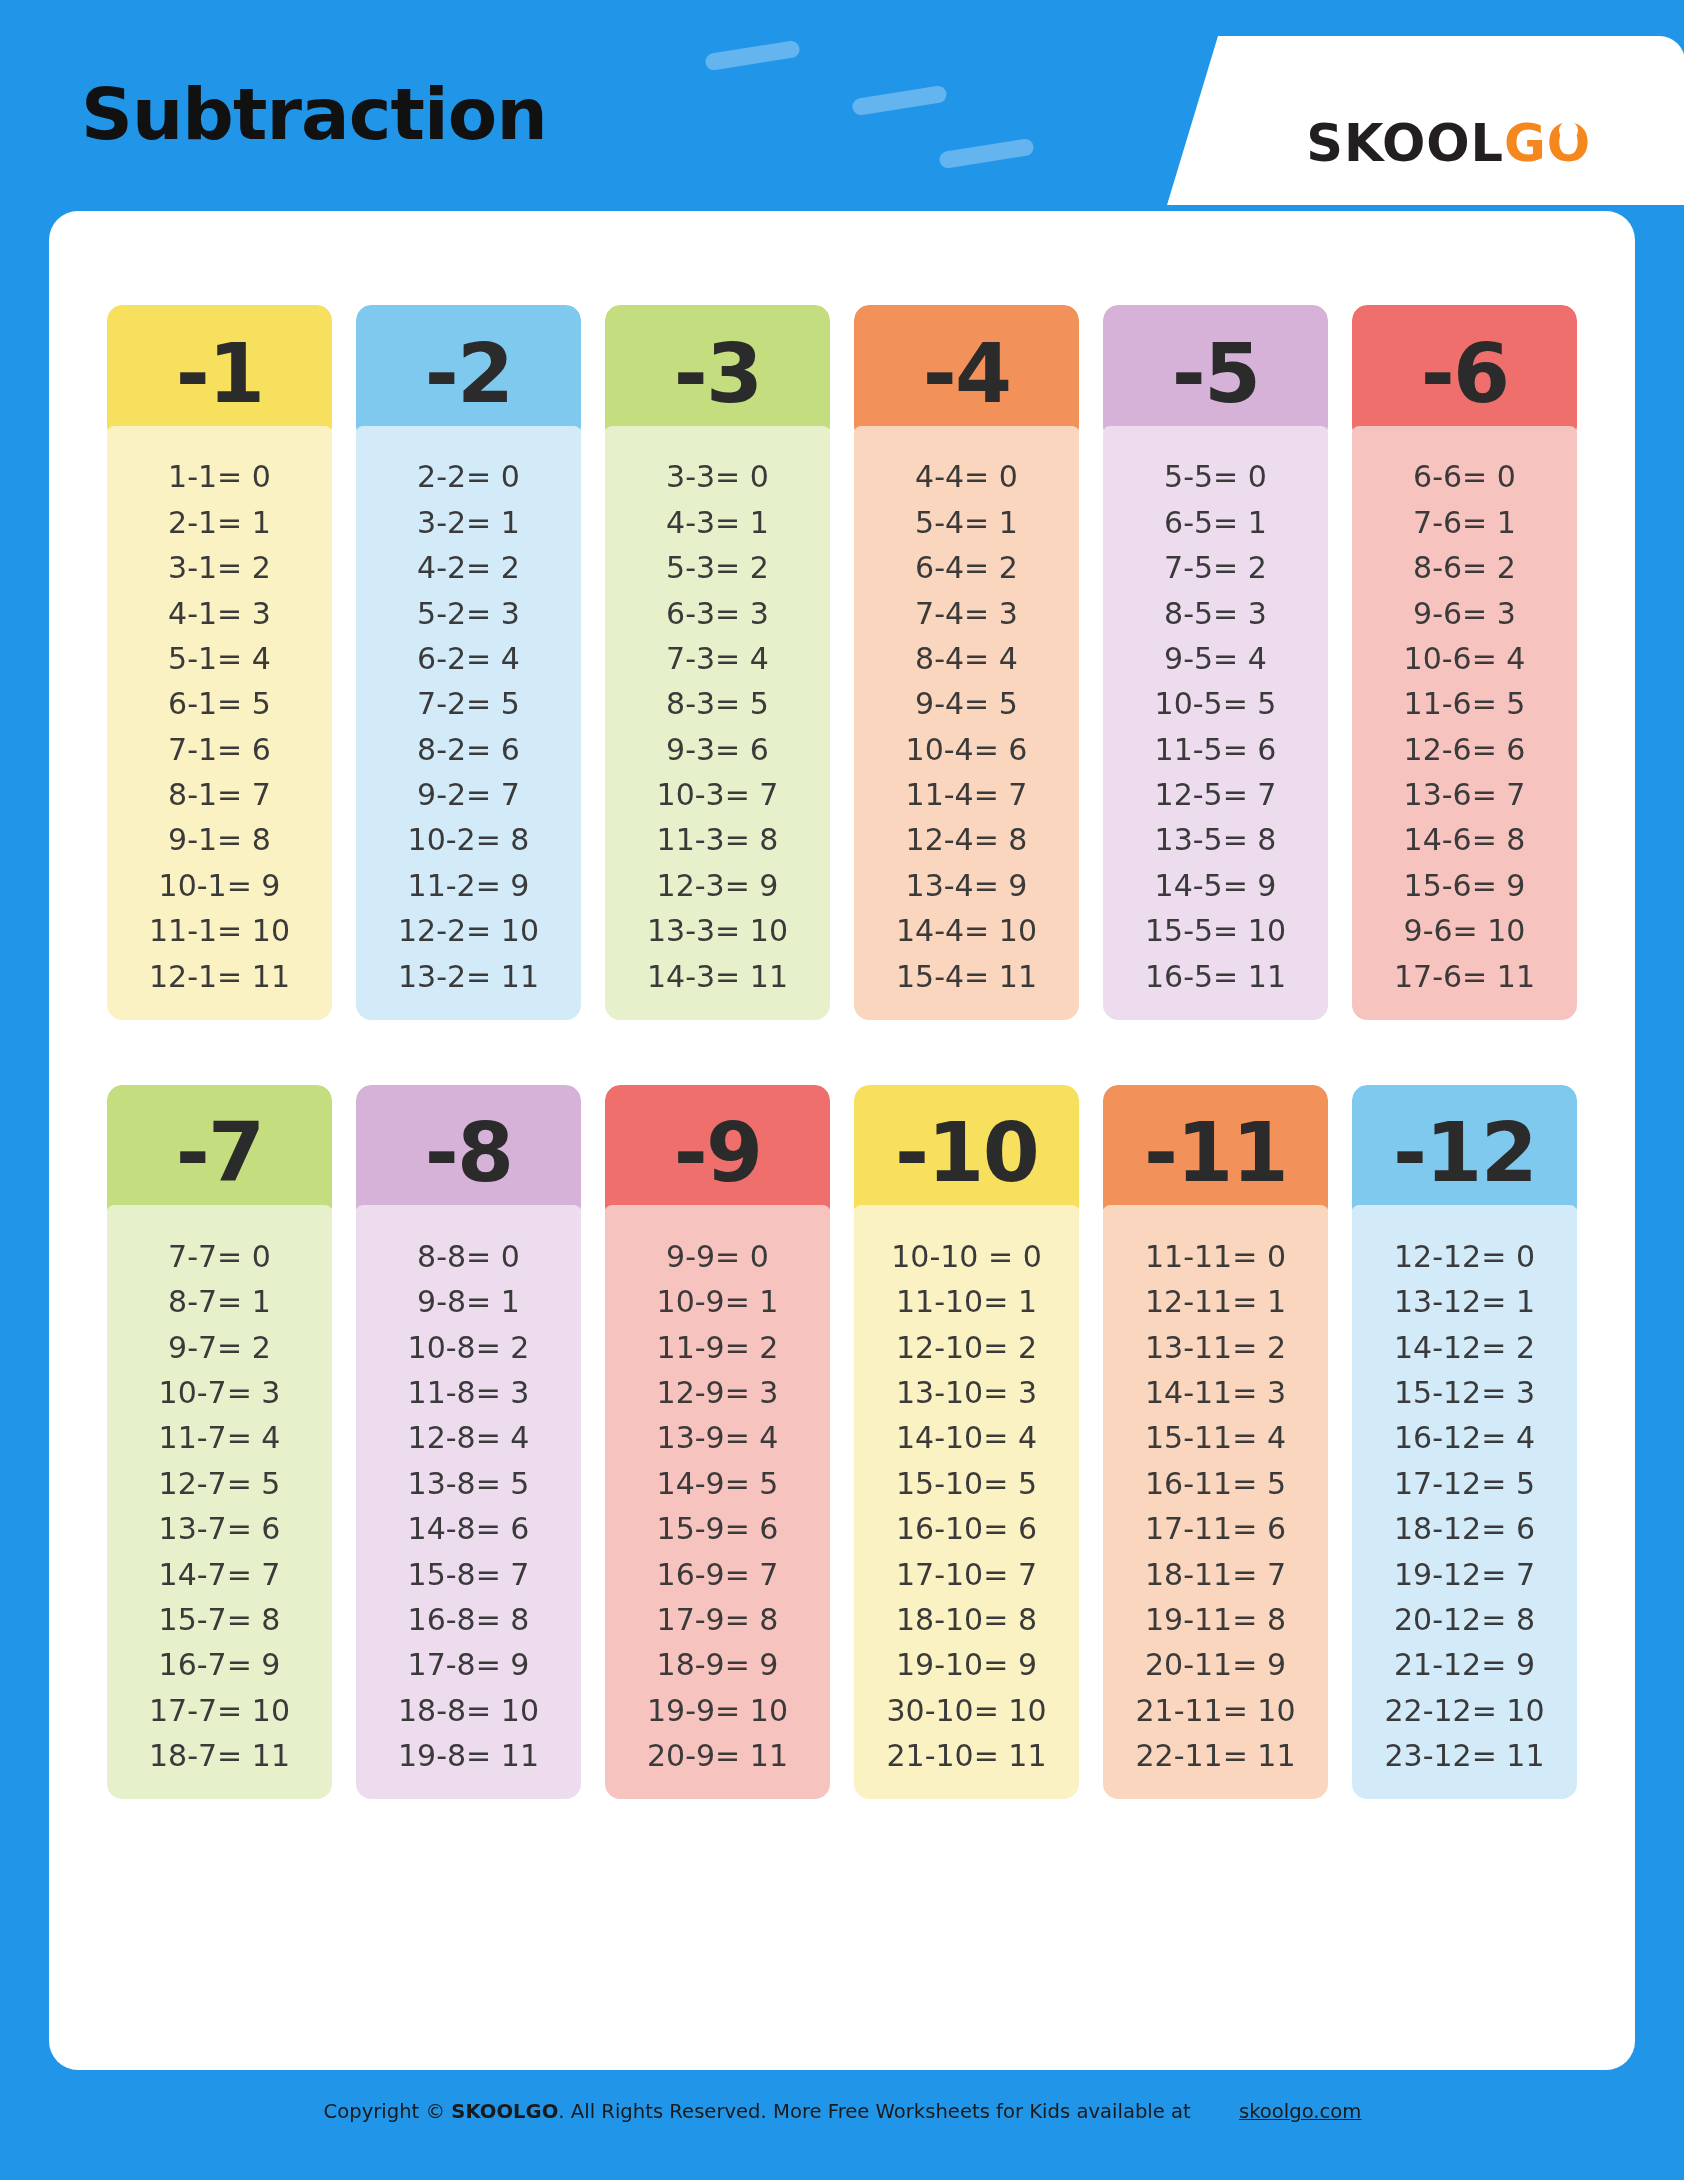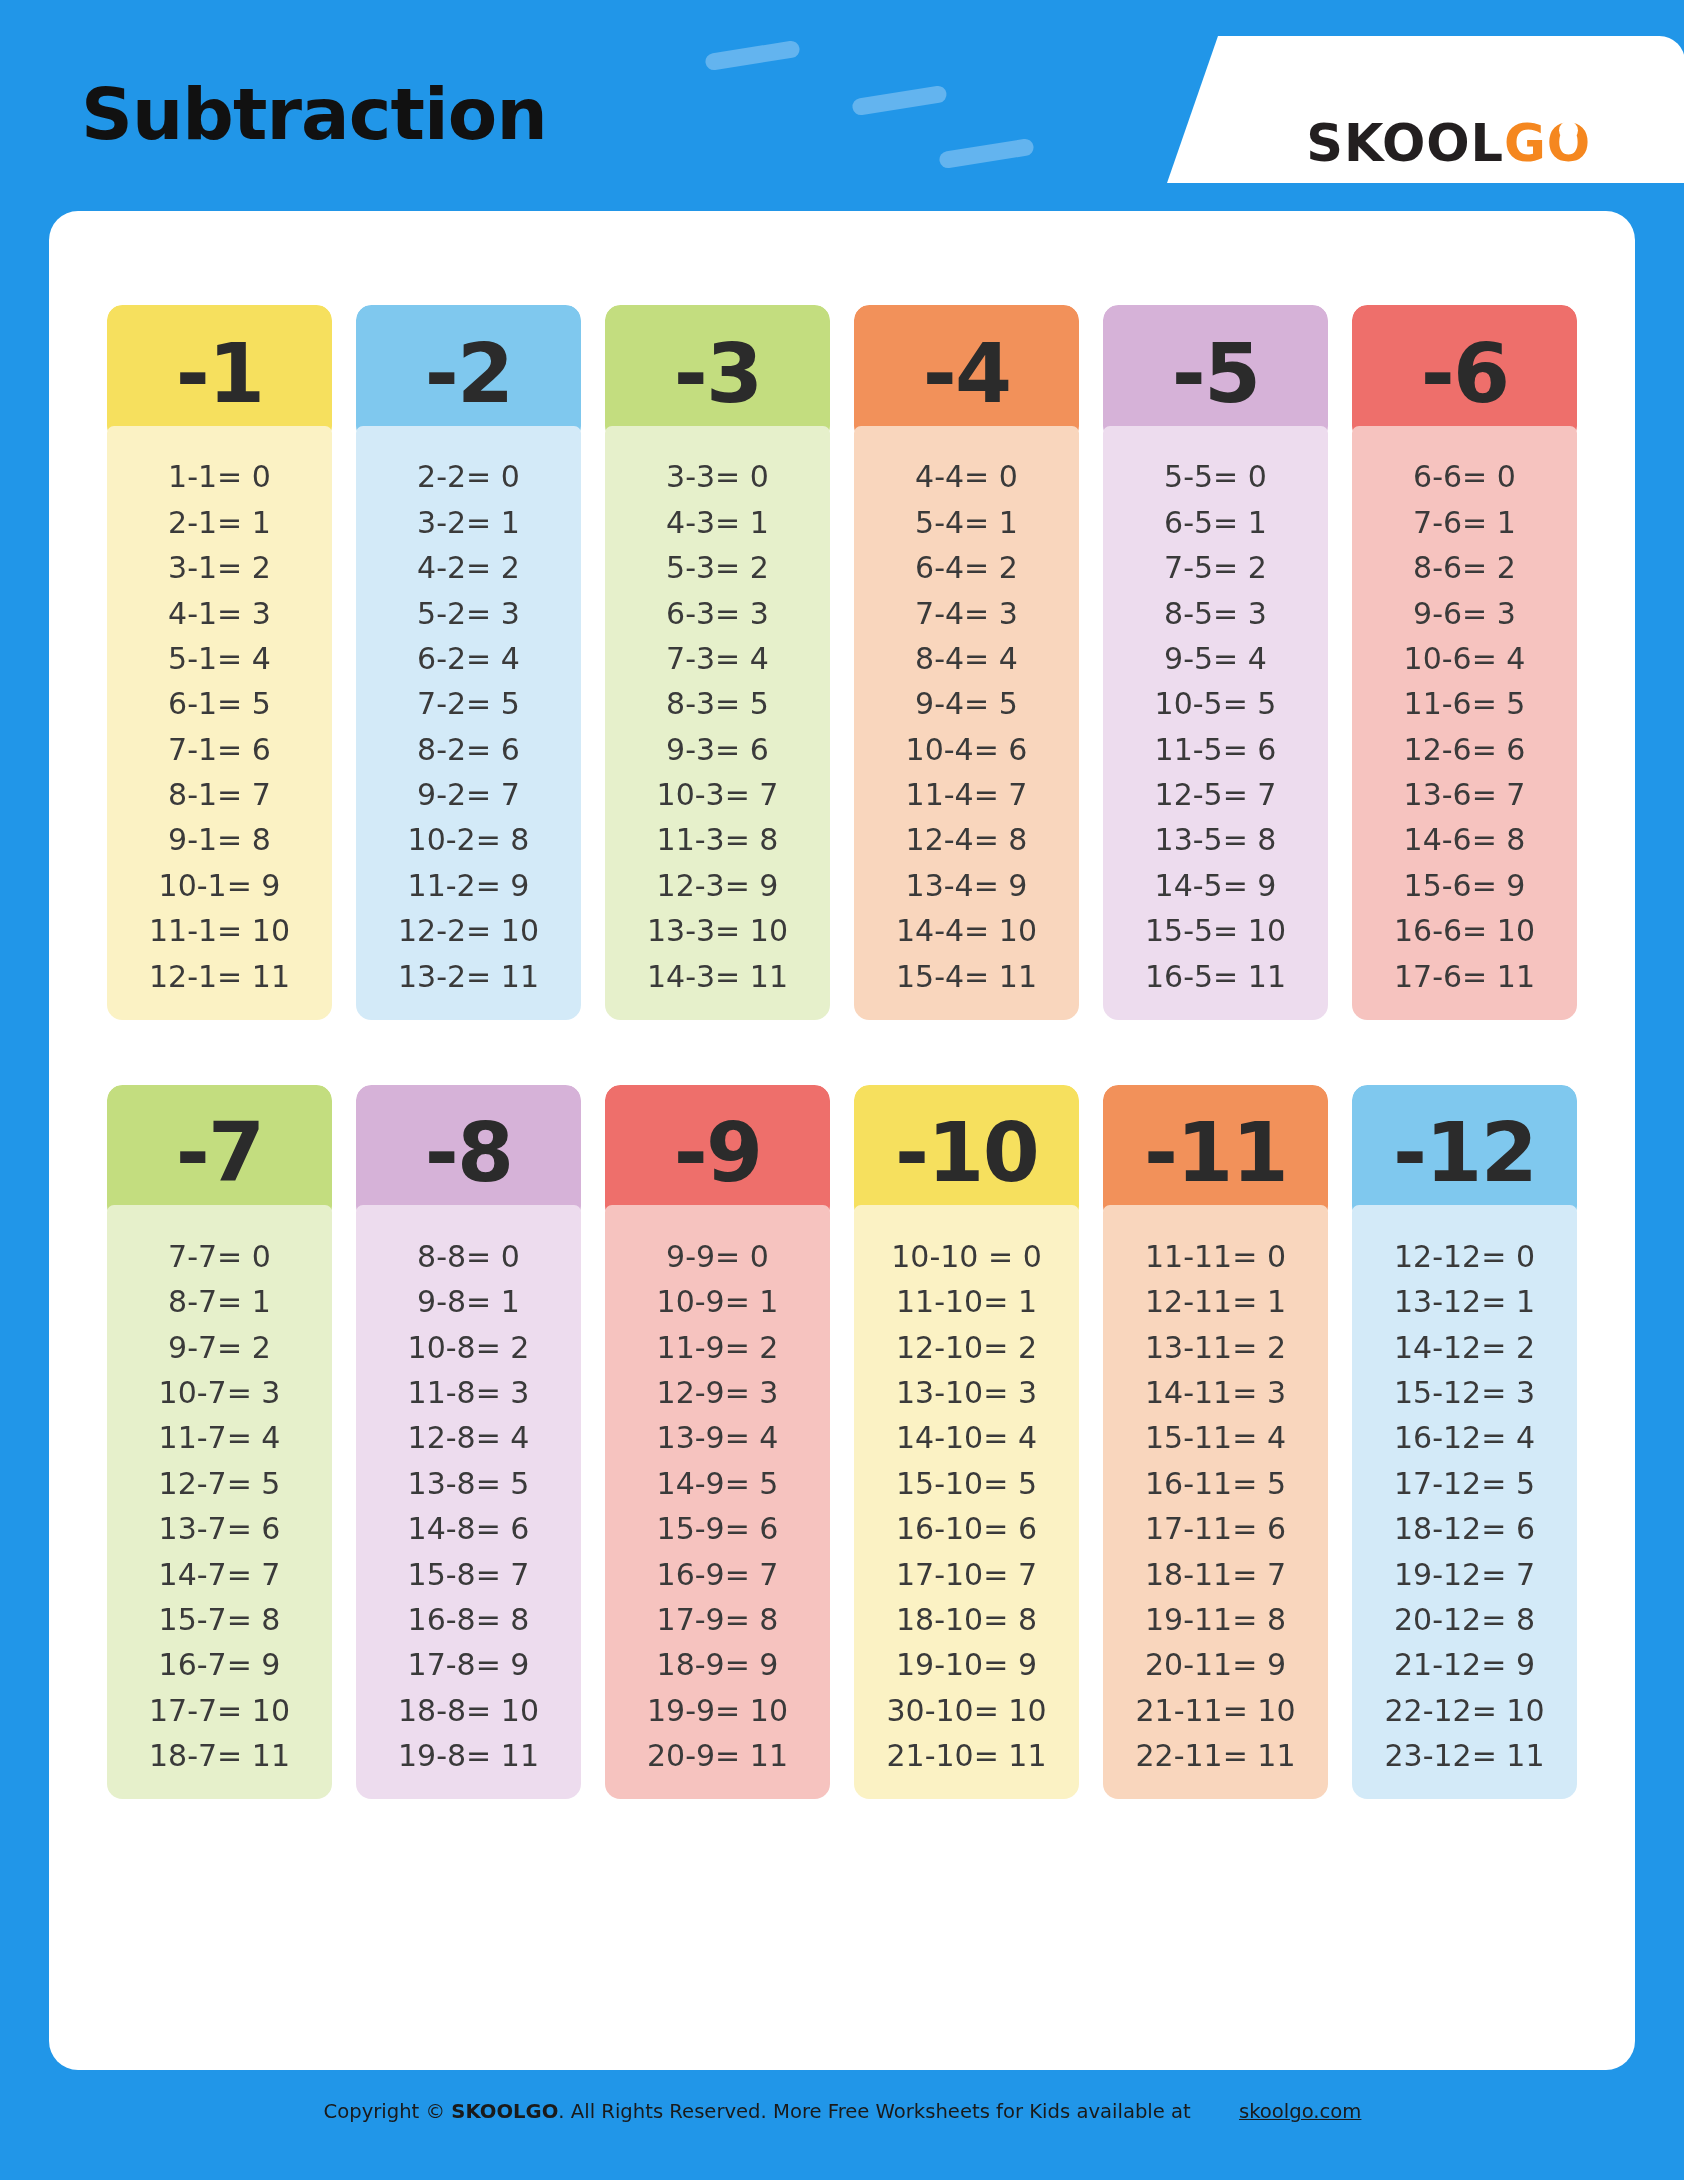--- a/index.html
+++ b/index.html
@@ -49,21 +49,21 @@
   .dash-1 { left: 705px; top: 47px;  width: 95px; height: 17px; transform: rotate(-9deg); }
   .dash-2 { left: 852px; top: 92px; width: 95px; height: 17px; transform: rotate(-9deg); }
   .dash-3 { left: 939px; top: 145px; width: 95px; height: 17px; transform: rotate(-9deg); }
 
   
   .logo-plate {
     position: absolute;
     right: 0;
     top: 36px;
     width: 518px;
-    height: 147px;
+    height: 169px;
     background: #ffffff;
     border-top-left-radius: 25.6px;
     border-bottom-left-radius: 0;
     border-top-right-radius: 25.6px;
     clip-path: polygon(51px 0, 100% 0, 100% 100%, 0 100%);
   }
   .logo-text {
     position: absolute;
     right: 94px;
     top: 78px;
@@ -287,21 +287,21 @@
             <div class="eq">6-6= 0</div>
             <div class="eq">7-6= 1</div>
             <div class="eq">8-6= 2</div>
             <div class="eq">9-6= 3</div>
             <div class="eq">10-6= 4</div>
             <div class="eq">11-6= 5</div>
             <div class="eq">12-6= 6</div>
             <div class="eq">13-6= 7</div>
             <div class="eq">14-6= 8</div>
             <div class="eq">15-6= 9</div>
-            <div class="eq">16-6= 10</div>
+            <div class="eq">9-6= 10</div>
             <div class="eq">17-6= 11</div>
           </div>
         </div>
       </div>
 
       <div class="row-block second">
 
         <div class="col">
           <div class="col-head" style="background:#c3dd7f">-7</div>
           <div class="col-body" style="background:#e6f0cb">

